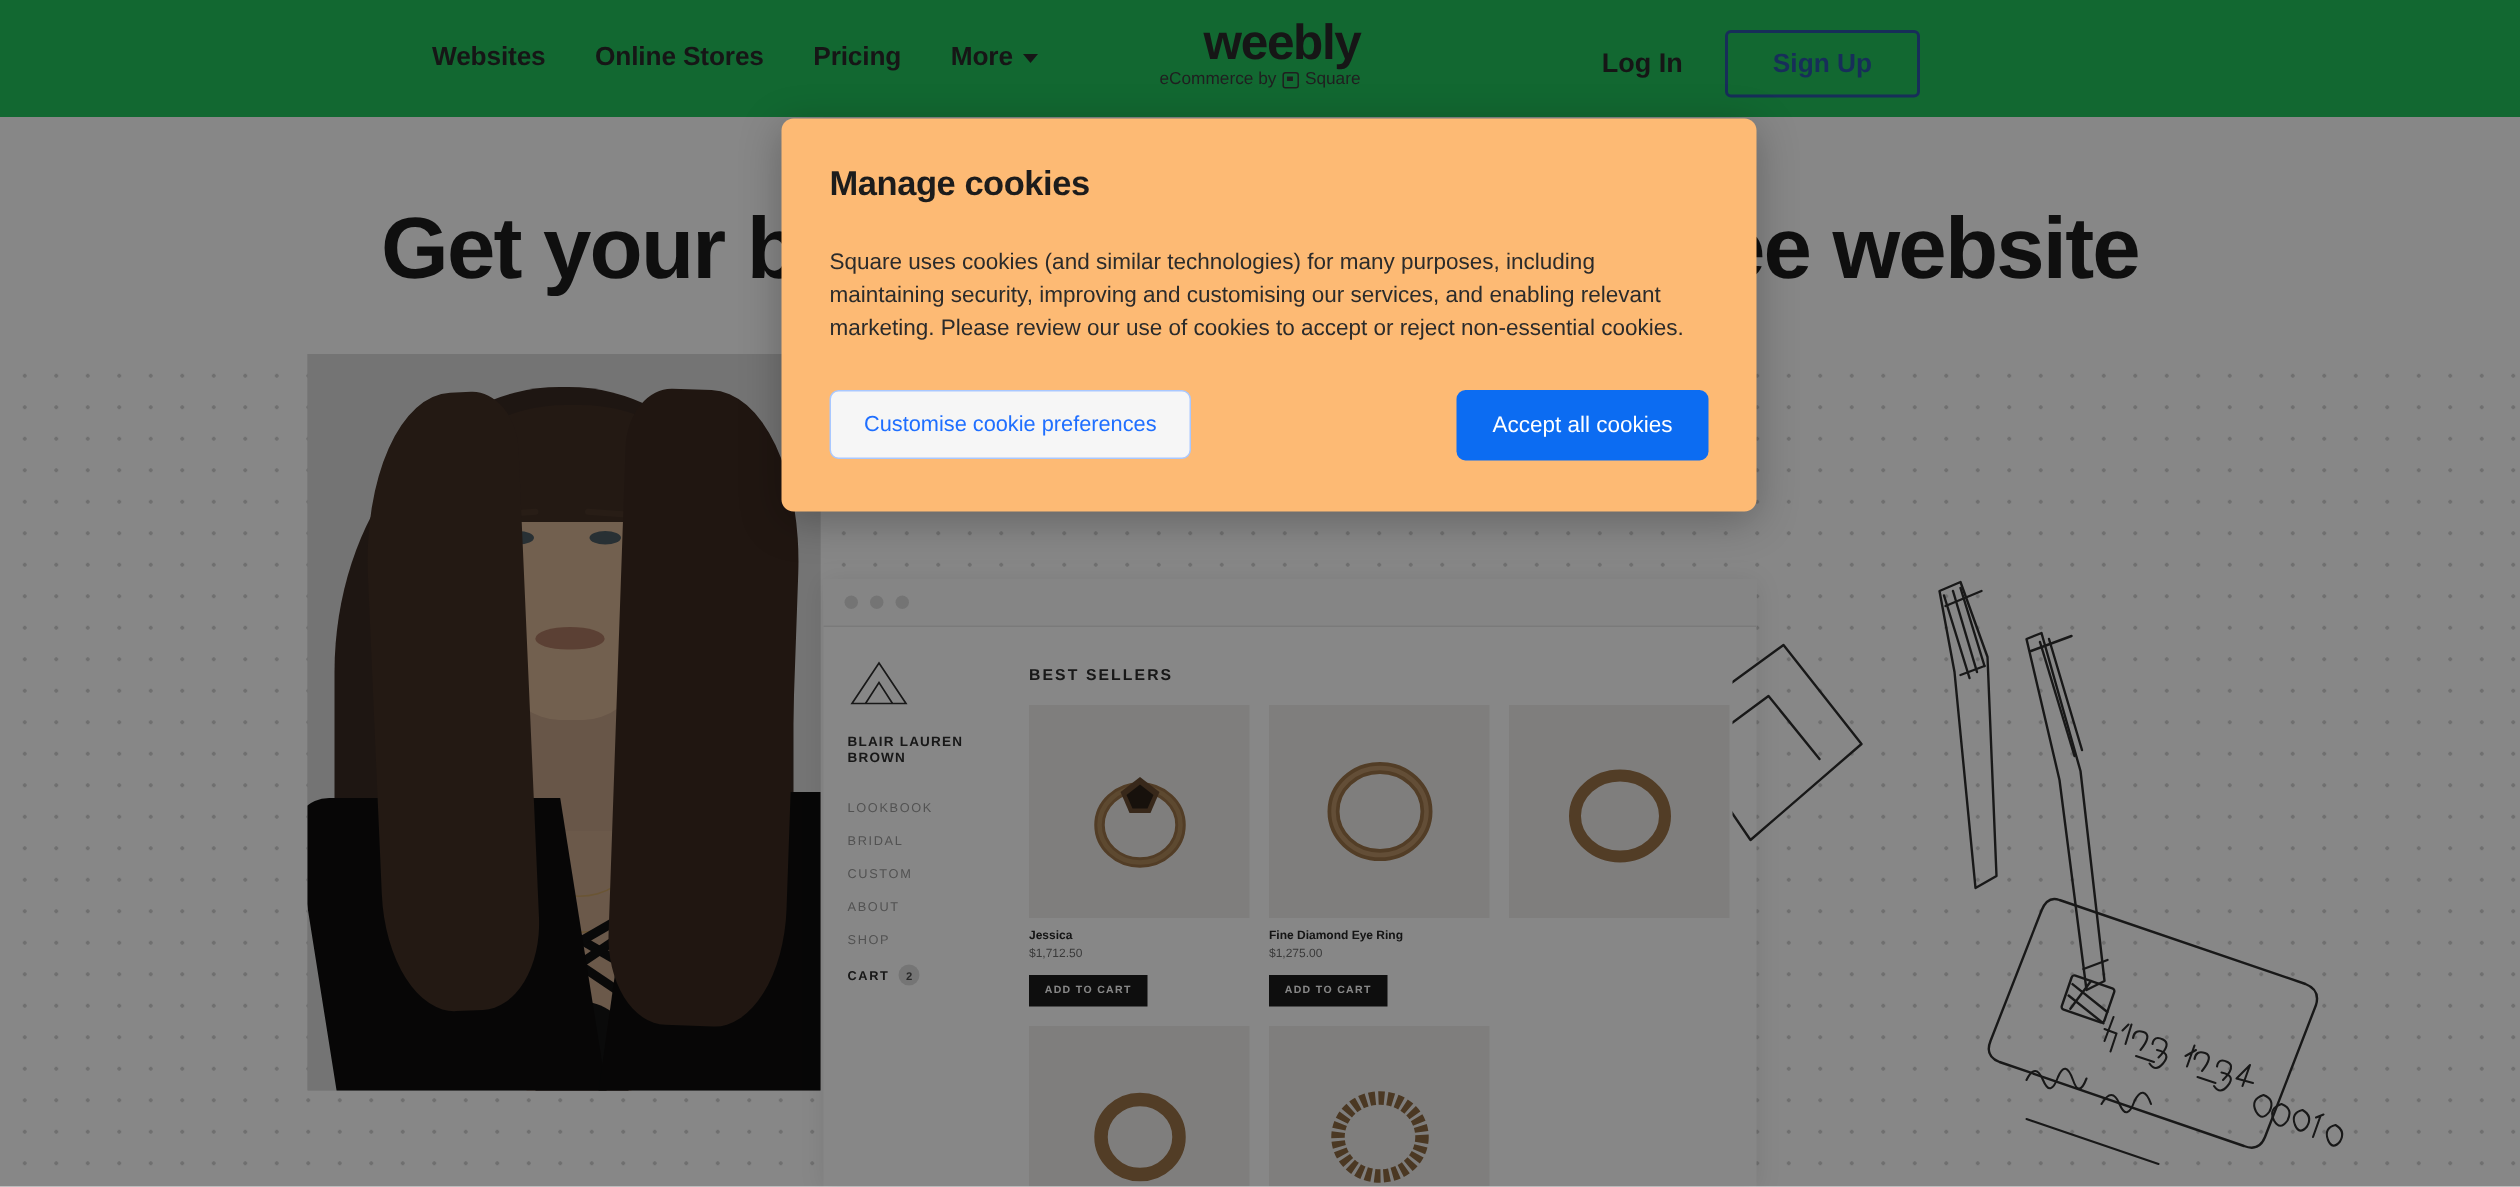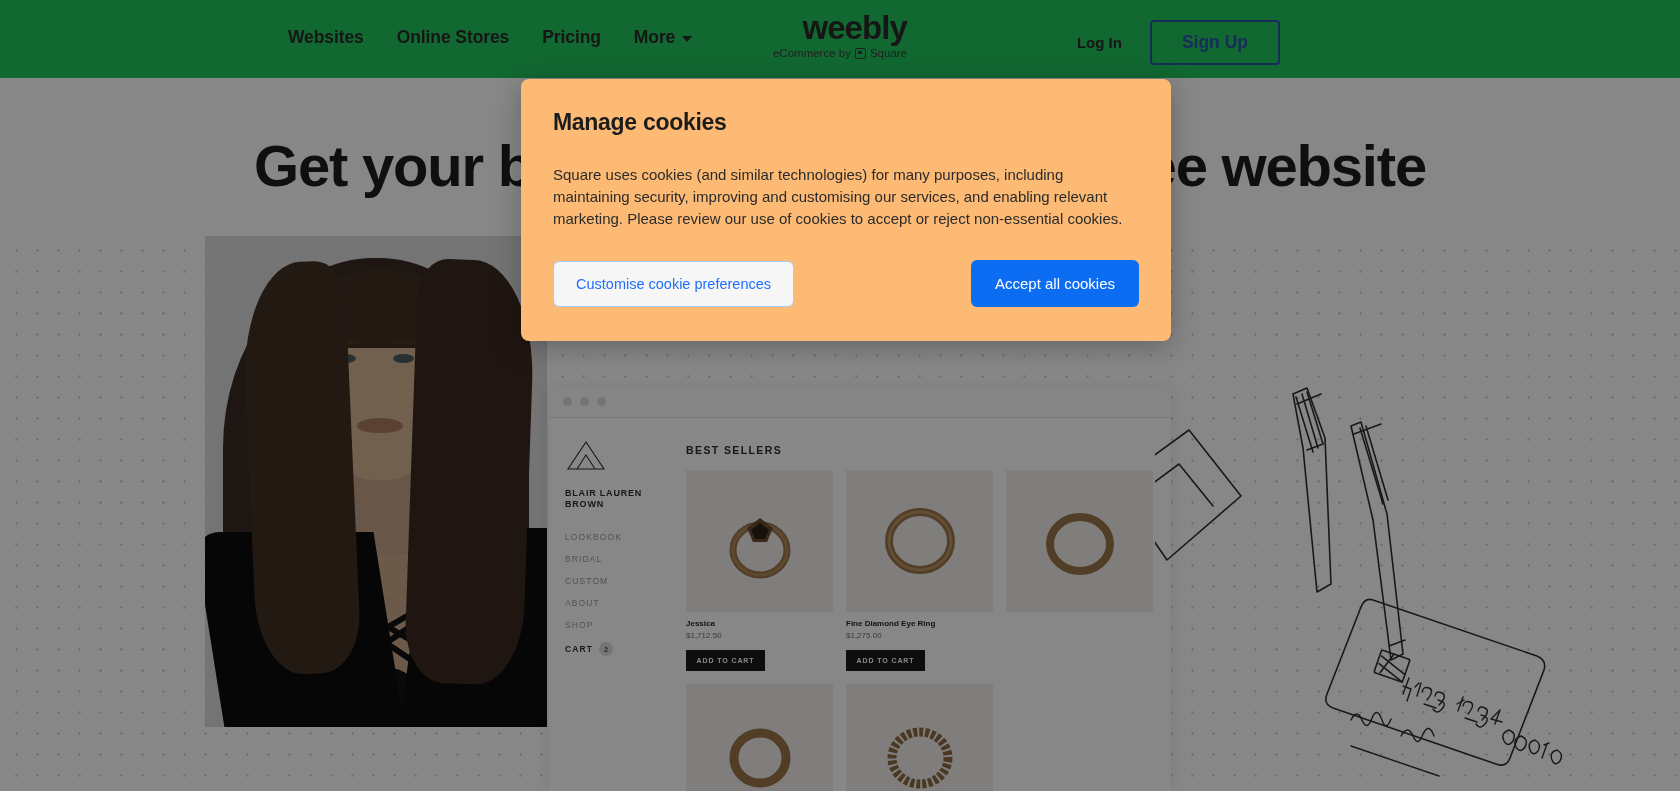--- a/index.html
+++ b/index.html
@@ -101,21 +101,21 @@
   }
 
   #nav-right {
     position: absolute;
     right: 400px; top: 20px;
     display: flex;
     align-items: center;
     gap: 22px;
   }
   #login-link {
-    font-size: 15px;
+    font-size: 18px;
     font-weight: bold;
     color: #2b2b2b;
     cursor: pointer;
     padding: 0 6px;
   }
   #signup-button {
     font-size: 17.5px;
     font-weight: bold;
     color: #2c57a8;
     border: 2px solid #2c57a8;
@@ -424,21 +424,21 @@
   #cookie-body {
     font-size: 15px;
     line-height: 22px;
     color: #2b2b2b;
     margin-bottom: 30px;
     max-width: 572px;
   }
   #cookie-actions {
     display: flex;
     justify-content: space-between;
-    align-items: center;
+    align-items: flex-start;
   }
   #customise-button {
     font-size: 14.5px;
     color: #1f6fff;
     background: #f6f6f6;
     border: 1px solid #a9c8ff;
     border-radius: 6px;
     padding: 14px 22px;
     cursor: pointer;
     font-family: "Liberation Sans", sans-serif;

